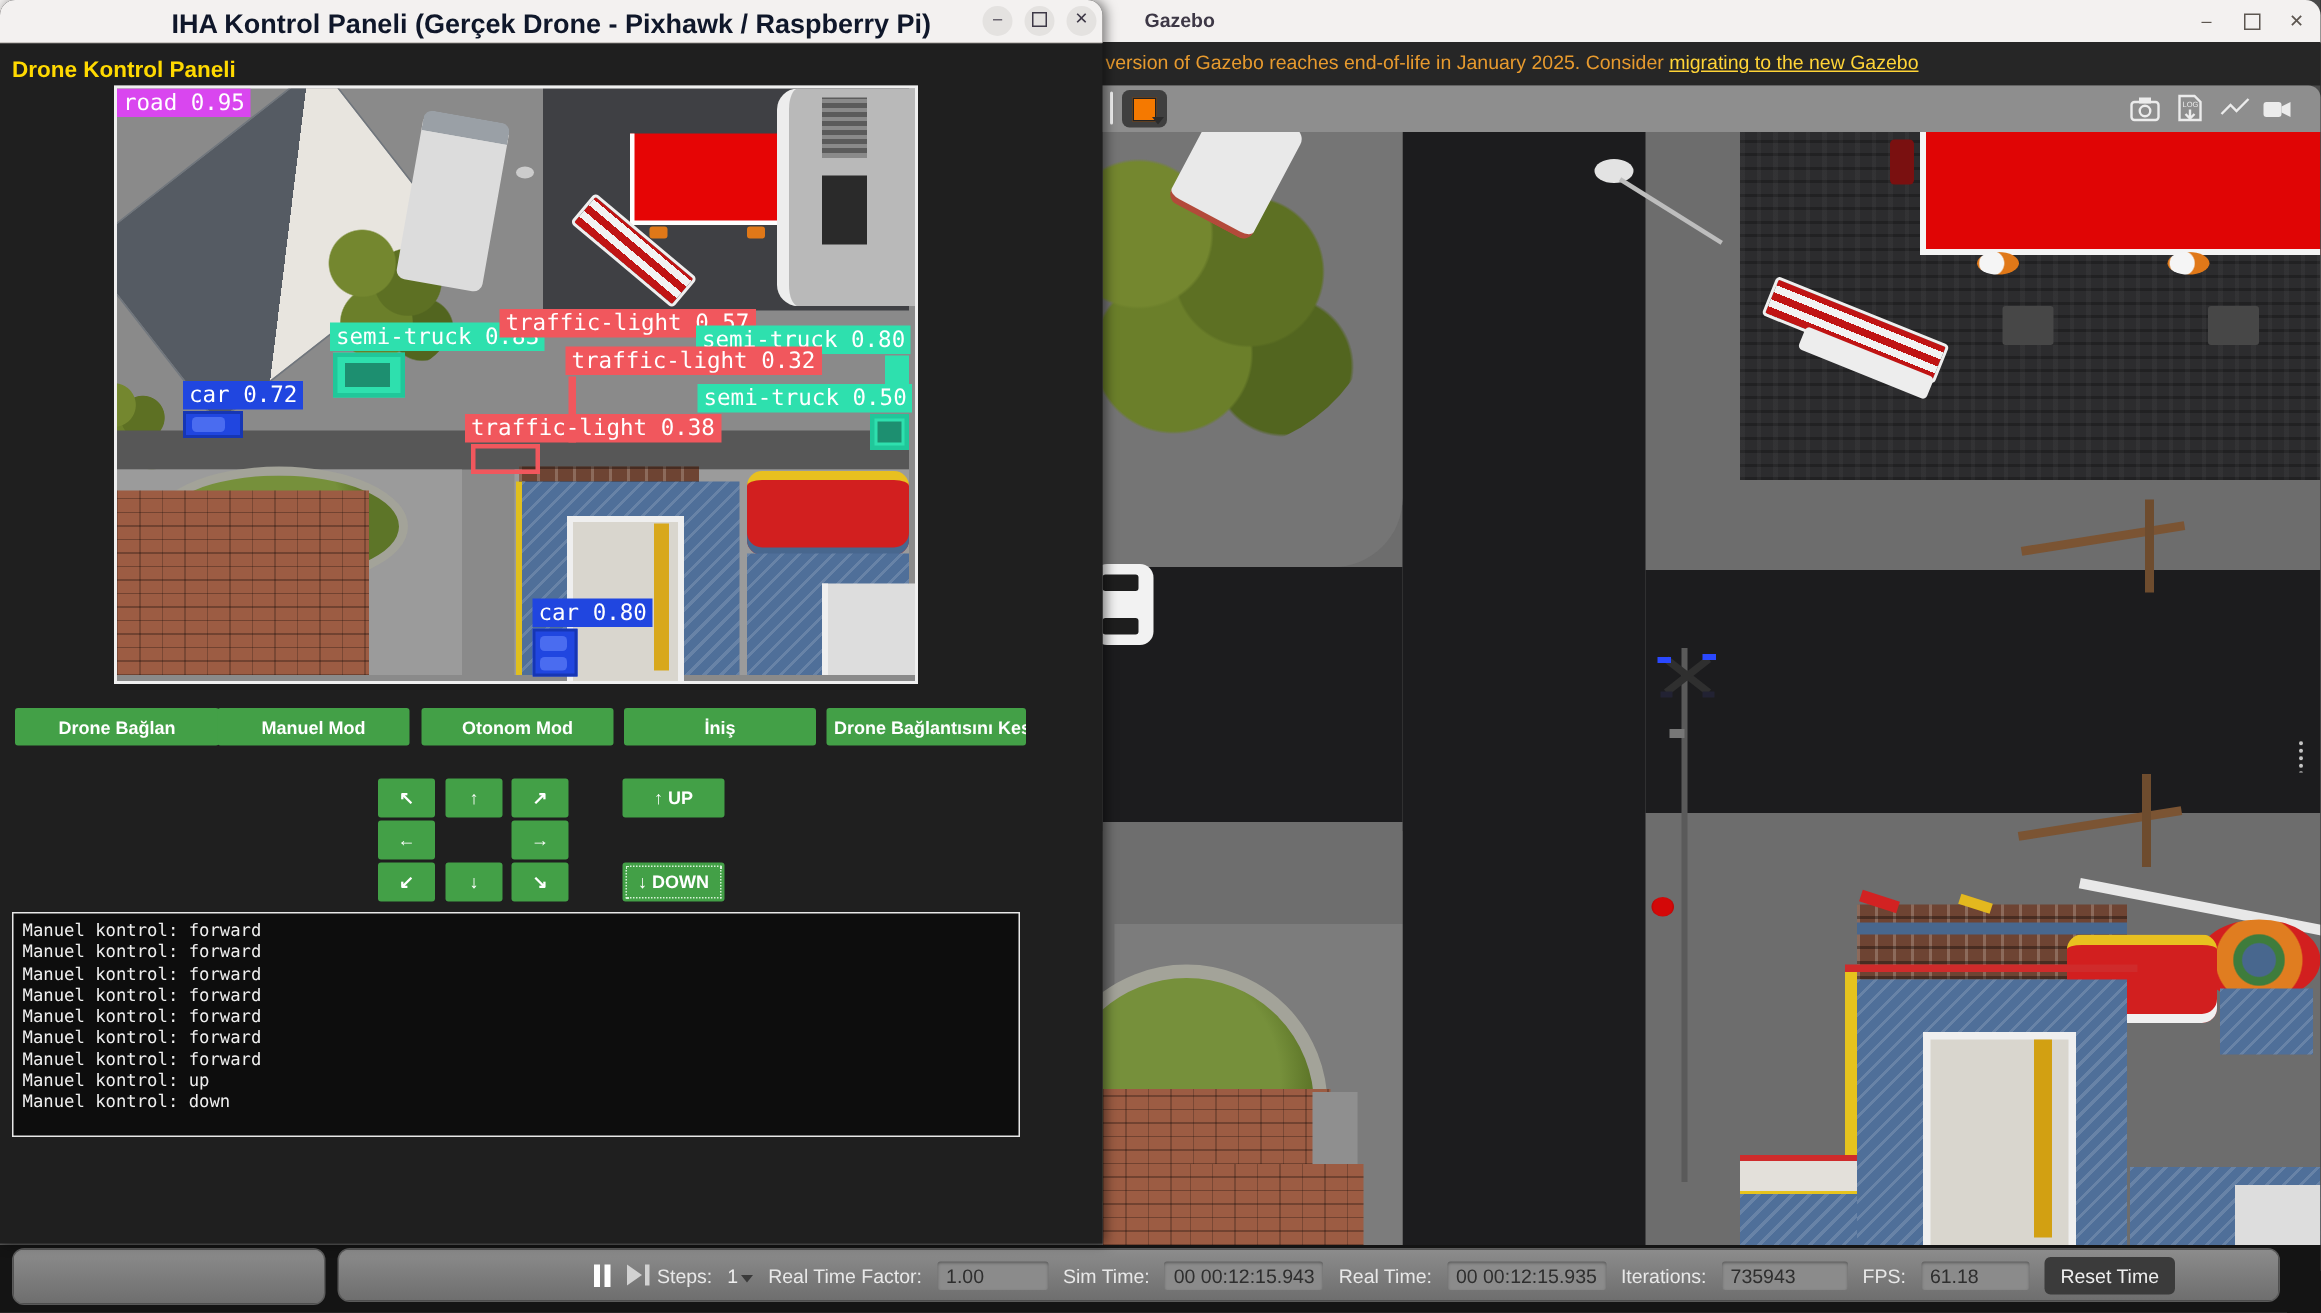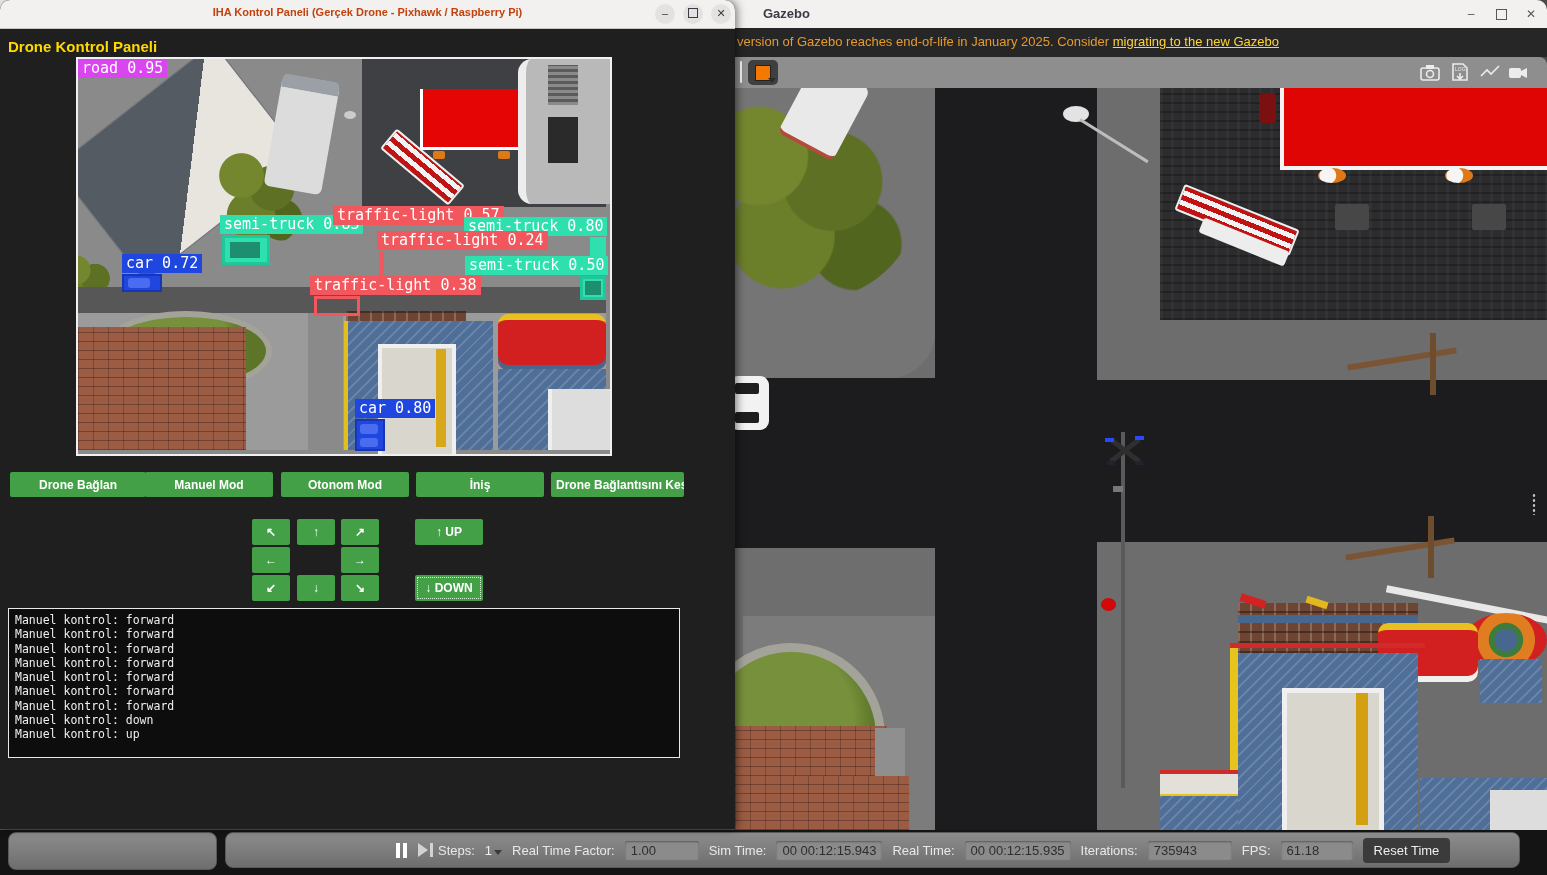--- a/index.html
+++ b/index.html
@@ -68,22 +68,22 @@
   .stepic{width:0;height:0;border-top:7px solid transparent;border-bottom:7px solid transparent;
     border-left:10px solid #d2d2d2;position:relative;}
   .stepic:after{content:"";position:absolute;left:2px;top:-7px;width:3px;height:14px;background:#d2d2d2;}
   .caret{width:0;height:0;border-left:4px solid transparent;border-right:4px solid transparent;
     border-top:5px solid #3a3a3a;display:inline-block;margin-left:2px;}
   
   #iha{position:absolute;left:0;top:0;width:735px;height:829px;background:#1f1f1f;
     border-radius:10px 10px 0 0;box-shadow:2px 0 8px rgba(0,0,0,.5);}
   .iha-titlebar{position:absolute;left:0;top:0;width:735px;height:28px;background:#f3f1f0;
     border-radius:10px 10px 0 0;border-bottom:1px solid #c9c5c1;}
-  .iha-title{position:absolute;left:0;top:6px;width:735px;text-align:center;font-size:11px;
-    font-weight:bold;color:#c2410c;}
+  .iha-title{position:absolute;left:0;top:6px;width:735px;text-align:center;font-size:18px;
+    font-weight:bold;color:#0f172a;}
   .circbtn{position:absolute;top:4px;width:20px;height:20px;border-radius:50%;background:#e4e2e0;
     color:#3d3846;font-size:11px;text-align:center;line-height:19px;cursor:pointer;}
   .iha-heading{position:absolute;left:8px;top:38px;font-size:15px;font-weight:bold;color:#ffd900;}
   #detframe{position:absolute;left:76px;top:57px;width:532px;height:395px;border:2px solid #f0f0f0;
     background:#8a8a8a;overflow:hidden;}
   .detlabel{position:absolute;font-family:"DejaVu Sans Mono",monospace;font-size:15px;line-height:19px;
     padding:0 4px;color:#fff;white-space:nowrap;}
   .det-navy{background:#d946ef;} .det-teal{background:#2ee0ae;} .det-red{background:#f1575d;}
   .det-blue{background:#2046e0;text-align:center;}
   .greenbtn{position:absolute;background:#43a047;color:#fff;font-weight:bold;font-size:12px;
@@ -302,21 +302,21 @@
       <div class="abs" style="left:5px;top:5px;width:18px;height:10px;background:#4a6cf0;border-radius:3px;"></div>
       <div class="abs" style="left:5px;top:19px;width:18px;height:9px;background:#4a6cf0;border-radius:3px;"></div>
     </div>
     <div class="abs" style="left:301px;top:192px;width:5px;height:44px;background:#f1575d;"></div>
     <div class="abs" style="left:236px;top:237px;width:40px;height:14px;border:3px solid #f1575d;"></div>
 
     <div class="detlabel det-navy" style="left:0;top:0;">road 0.95</div>
     <div class="detlabel det-teal" style="left:142px;top:156px;">semi-truck 0.83</div>
     <div class="detlabel det-red" style="left:255px;top:147px;">traffic-light 0.57</div>
     <div class="detlabel det-teal" style="left:386px;top:158px;">semi-truck 0.80</div>
-    <div class="detlabel det-red" style="left:299px;top:172px;">traffic-light 0.24</div>
+    <div class="detlabel det-red" style="left:299px;top:172px;">traffic-light 0.32</div>
     <div class="detlabel det-blue" style="left:44px;top:195px;">car 0.72</div>
     <div class="detlabel det-teal" style="left:387px;top:197px;">semi-truck 0.50</div>
     <div class="detlabel det-red" style="left:232px;top:217px;">traffic-light 0.38</div>
     <div class="detlabel det-blue" style="left:277px;top:340px;">car 0.80</div>
   </div>
 
   <div class="greenbtn" style="left:10px;top:472px;width:136px;height:25px;">Drone Bağlan</div>
   <div class="greenbtn" style="left:145px;top:472px;width:128px;height:25px;">Manuel Mod</div>
   <div class="greenbtn" style="left:281px;top:472px;width:128px;height:25px;">Otonom Mod</div>
   <div class="greenbtn" style="left:416px;top:472px;width:128px;height:25px;">İniş</div>
@@ -334,17 +334,17 @@
   <div class="greenbtn" style="left:415px;top:575px;width:68px;height:26px;outline:1px dotted #d7f2d8;outline-offset:-3px;">↓ DOWN</div>
 
   <div id="logbox">
     <div>Manuel kontrol: forward</div>
     <div>Manuel kontrol: forward</div>
     <div>Manuel kontrol: forward</div>
     <div>Manuel kontrol: forward</div>
     <div>Manuel kontrol: forward</div>
     <div>Manuel kontrol: forward</div>
     <div>Manuel kontrol: forward</div>
+    <div>Manuel kontrol: up</div>
     <div>Manuel kontrol: down</div>
-    <div>Manuel kontrol: up</div>
   </div>
 
 </div>
 
 </body></html>

